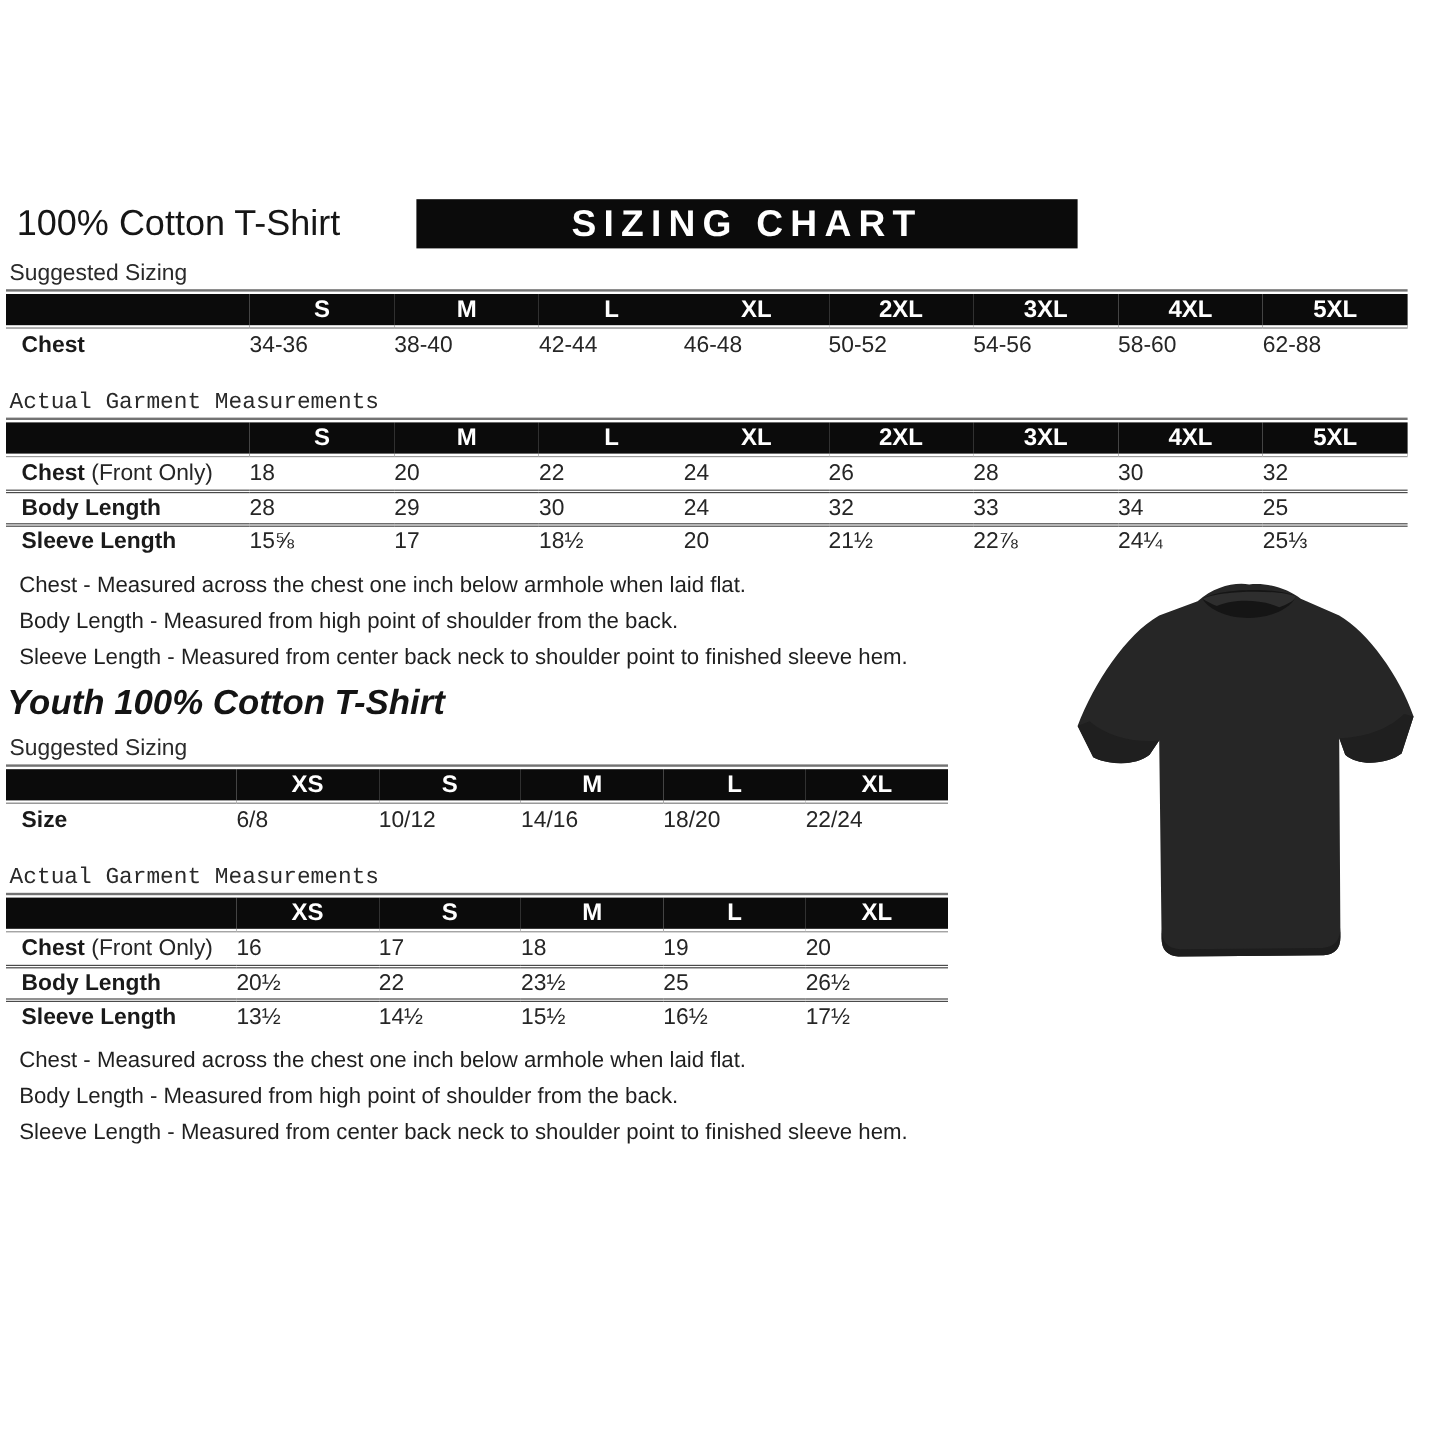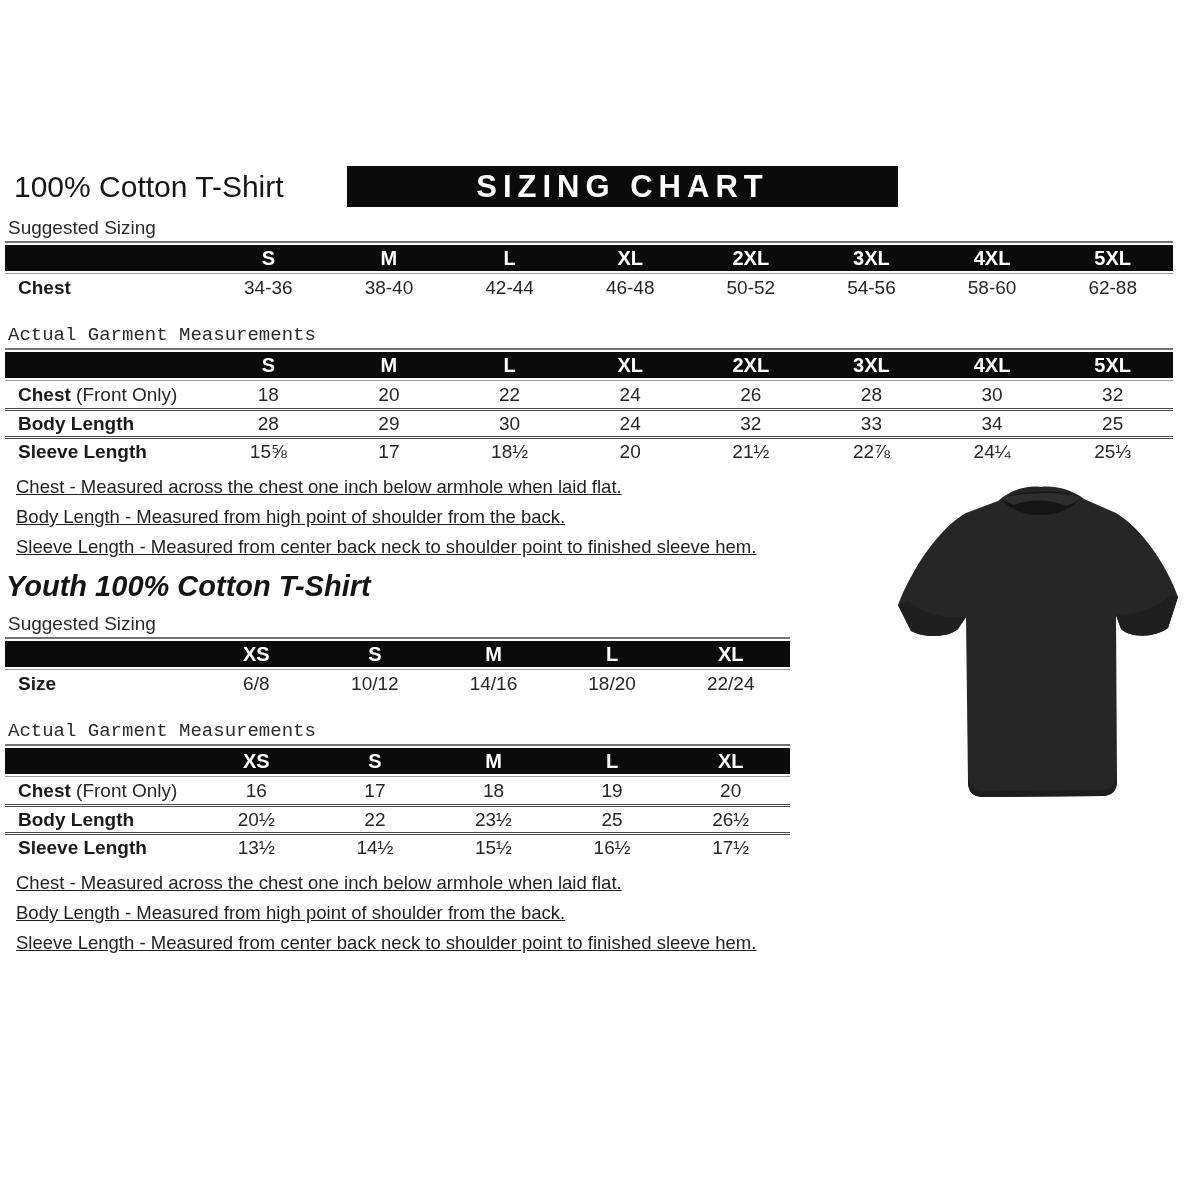--- a/index.html
+++ b/index.html
@@ -26,27 +26,27 @@
   }
   .mt-lg { margin-top: 22px; font-family: Liberation Mono, monospace; }
   .w-adult { width: 1168px; }
   .w-youth { width: 785px; }
   table { border-collapse: separate; border-spacing: 0; table-layout: fixed; margin: 2px 0 0 5px; }
   th {
     background: #0b0b0b; color: #ffffff;
     font-size: 20px; font-weight: bold; height: 28px;
     text-align: center; border-bottom: 2px solid #ffffff; padding: 0;
   }
-  td { font-size: 19px; text-align: center; height: 29px; color: #262626; padding: 0; }
+  td { font-size: 19px; height: 29px; color: #262626; padding: 0; }
   .rules td { height: 28px; }
   td.lbl, th.lbl { text-align: left; padding-left: 13px; margin-top: 34px; }
   .b { font-weight: bold; color: #1a1a1a; }
   tbody tr:first-child td { border-top: 1px solid #999999; }
   .rules tbody tr + tr td { border-top: 3px double #4a4a4a; }
-  .notes { margin: 8px 0 0 16px; font-size: 18.5px; line-height: 30px; color: #1f1f1f; text-decoration: underline; }
+  .notes { margin: 8px 0 0 16px; font-size: 18.5px; line-height: 30px; color: #1f1f1f; }
   .youth-title { font-size: 29px; font-weight: bold; margin: 8px 0 0 6px; color: #141414; font-style: italic; }
   .tshirt { position: absolute; left: 878px; top: 465px; width: 322px; height: 350px; }
 </style>
 </head>
 <body>
 
 <div class="page">
 
   <div class="topbar">
     <div class="title">100% Cotton T-Shirt</div>

